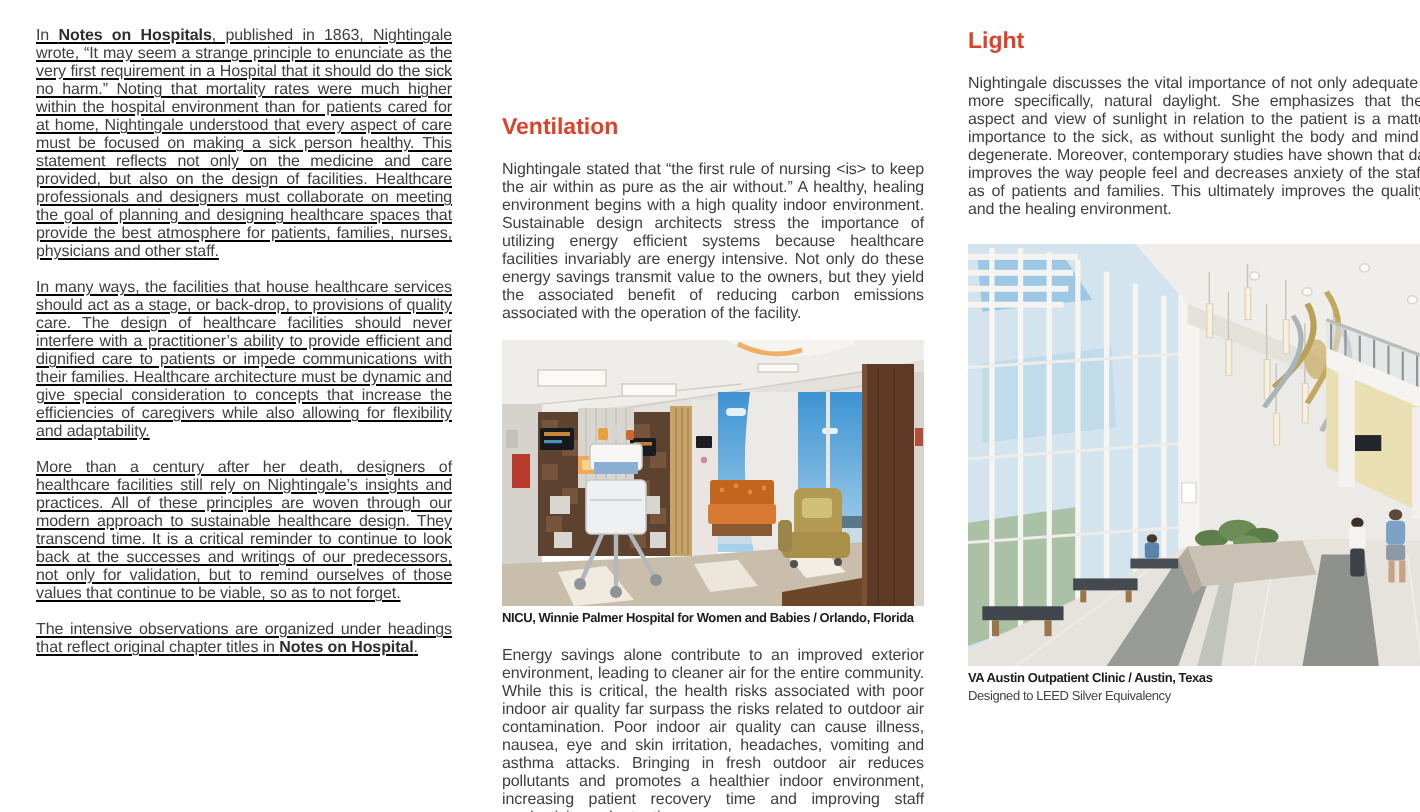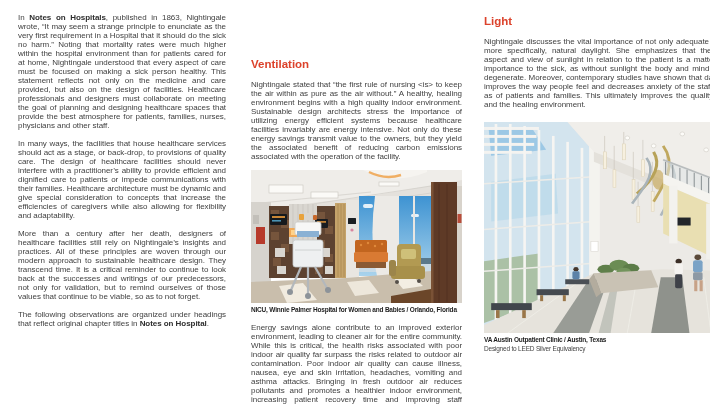--- a/index.html
+++ b/index.html
@@ -2,21 +2,21 @@
 <html><head>
 <meta charset="utf-8">
 <style>
   html,body{margin:0;padding:0;}
   body{
     width:710px;height:406px;position:relative;overflow:hidden;
     background:#ffffff;
     font-family:"Liberation Sans", sans-serif;
   }
   .col{position:absolute;top:13px;}
-  .col-left{left:18px;width:208px;}
+  .col-left{left:18px;width:208px;text-decoration:underline;}
   .col-mid{left:251px;width:211px;margin-top:43px;}
   .col-right{left:484px;width:258px;}
   .para{
     font-size:8px;line-height:9px;text-align:justify;
     color:#3f3f3f;margin:0 0 9px 0;letter-spacing:-0.05px;
   }
   .para b{color:#2e2e2e;}
   .heading{
     font-size:11.5px;line-height:12px;font-weight:bold;
     color:#dc422b;margin:2px 0 10px 0;
@@ -34,21 +34,21 @@
 </style>
 </head>
 <body>
 
 <div>
 
   <div class="col col-left">
     <p class="para"><span>In </span><b>Notes on Hospitals</b><span>, published in 1863, Nightingale wrote, “It may seem a strange principle to enunciate as the very first requirement in a Hospital that it should do the sick no harm.”  Noting that mortality rates were much higher within the hospital environment than for patients cared for at home, Nightingale understood that every aspect of care must be focused on making a sick person healthy. This statement reflects not only on the medicine and care provided, but also on the design of facilities. Healthcare professionals and designers must collaborate on meeting the goal of planning and designing healthcare spaces that provide the best atmosphere for patients, families, nurses, physicians and other staff.</span></p>
     <p class="para">In many ways, the facilities that house healthcare services should act as a stage, or back-drop, to provisions of quality care. The design of healthcare facilities should never interfere with a practitioner’s ability to provide efficient and dignified care to patients or impede communications with their families. Healthcare architecture must be dynamic and give special consideration to concepts that increase the efficiencies of caregivers while also allowing for flexibility and adaptability.</p>
     <p class="para">More than a century after her death, designers of healthcare facilities still rely on Nightingale’s insights and practices. All of these principles are woven through our modern approach to sustainable healthcare design.  They transcend time.  It is a critical reminder to continue to look back at the successes and writings of our predecessors, not only for validation, but to remind ourselves of those values that continue to be viable, so as to not forget.</p>
-    <p class="para"><span>The following observations are organized under headings that reflect original chapter titles in </span><b>Notes on Hospital</b><span>.</span></p>
+    <p class="para"><span>The intensive observations are organized under headings that reflect original chapter titles in </span><b>Notes on Hospital</b><span>.</span></p>
   </div>
 
   <div class="col col-mid">
     <h2 class="heading">Ventilation</h2>
     <p class="para">Nightingale stated that “the first rule of nursing &lt;is&gt; to keep the air within as pure as the air without.” A healthy, healing environment begins with a high quality indoor environment. Sustainable design architects stress the importance of utilizing energy efficient systems because healthcare facilities invariably are energy intensive.  Not only do these energy savings transmit value to the owners, but they yield the associated benefit of reducing carbon emissions associated with the operation of the facility.</p>
 
     <div class="photo photo-nicu">
       <svg viewBox="0 0 211 133" preserveAspectRatio="none" aria-hidden="true">
         <defs>
           <linearGradient id="sky1" x1="0" y1="0" x2="0" y2="1">

